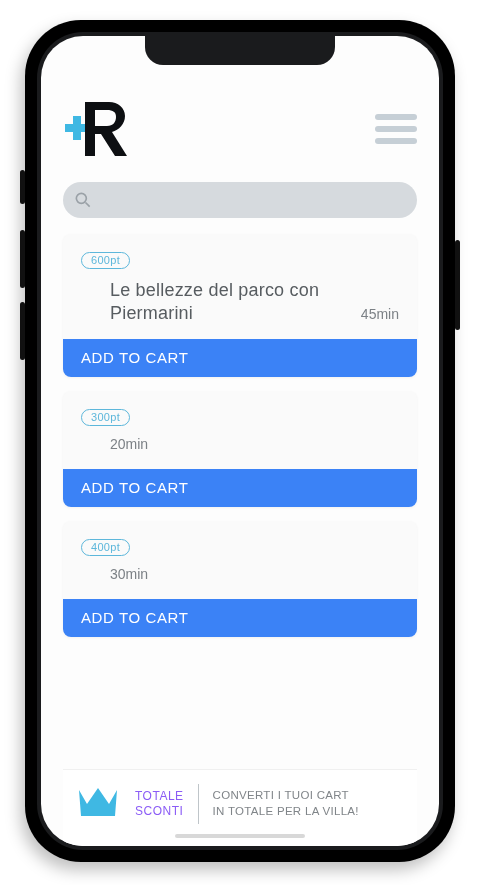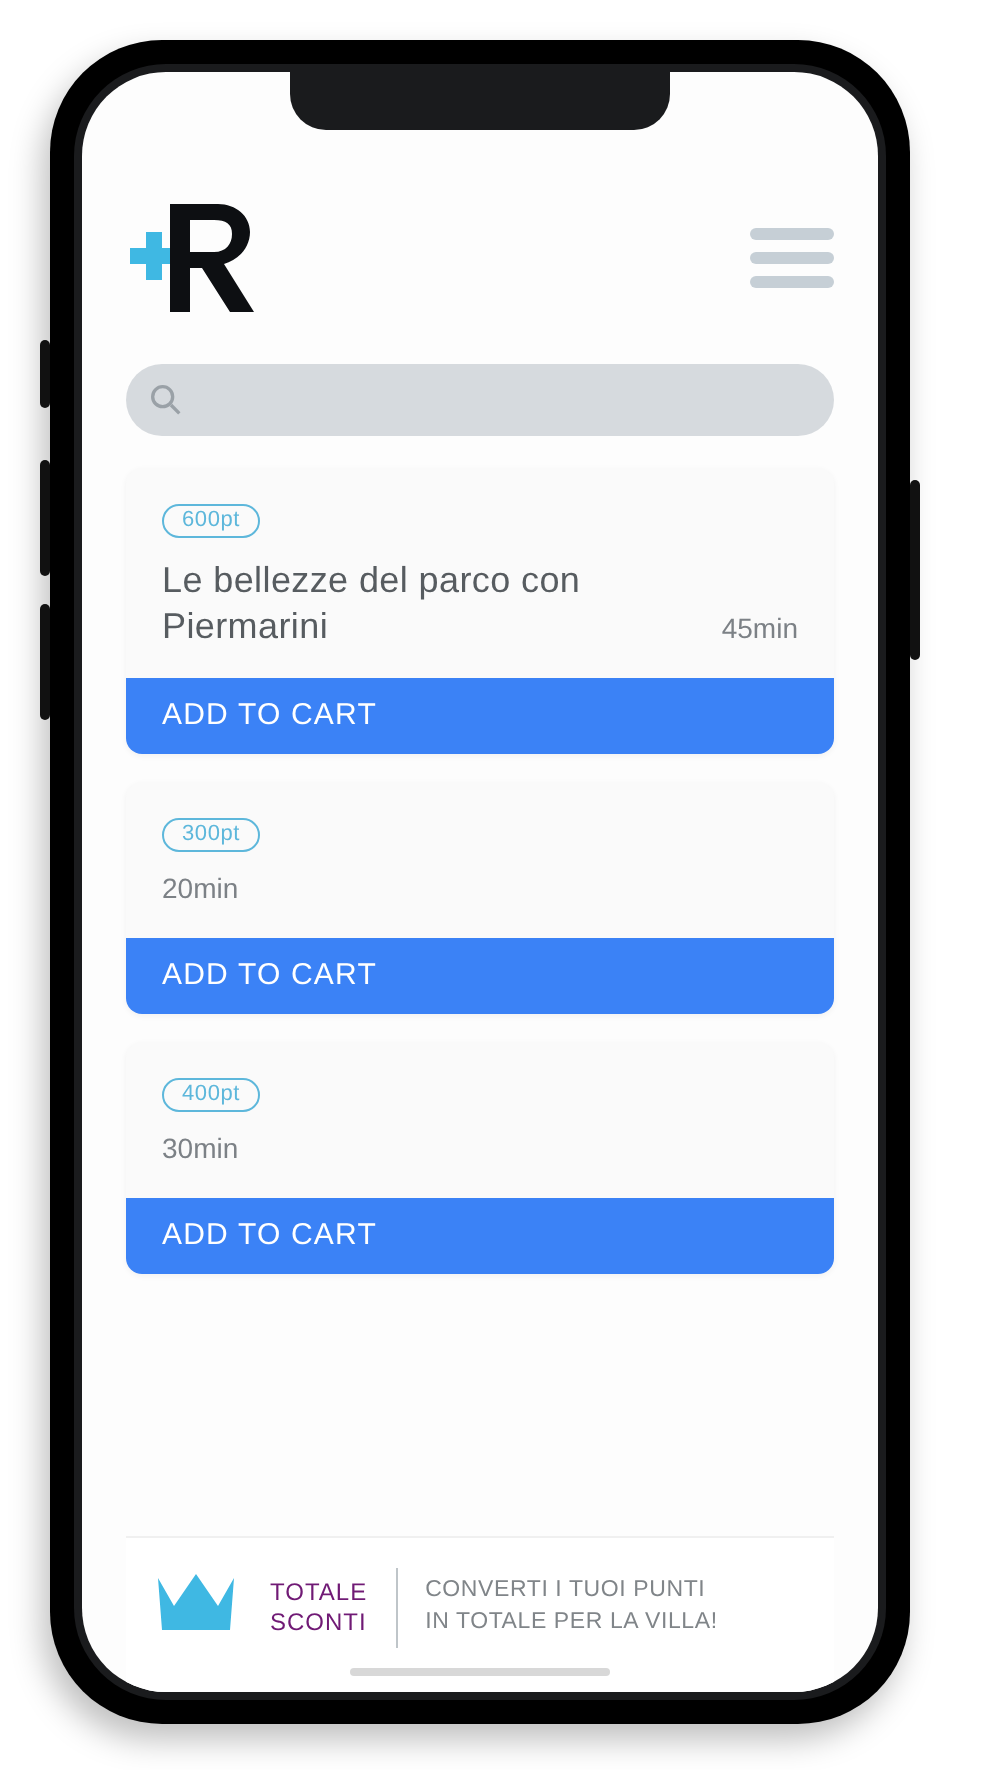--- a/index.html
+++ b/index.html
@@ -46,35 +46,35 @@
     .list{ margin-top:16px; display:flex; flex-direction:column; gap:14px; }
     .card{
       background:#fafafa; border-radius:8px; padding:16px 18px 0 18px;
       box-shadow:0 1px 3px rgba(0,0,0,.05);
       position:relative; overflow:hidden;
     }
     .badge{
       display:inline-block; border:1.5px solid #5db7db; color:#5db7db;
       border-radius:10px; font-size:11px; letter-spacing:.3px; padding:1px 9px 2px; margin-bottom:10px;
     }
-    .row{ display:flex; align-items:flex-end; justify-content:space-between; gap:14px; }
+    .row{ display:flex; align-items:flex-end; justify-content:space-between; gap:14px;margin-left:29px; }
     .title{ color:#575c60; font-size:18px; line-height:1.28; font-weight:400; flex:1; letter-spacing:.2px; }
     .time{ color:#7c8186; font-size:14px; padding-bottom:3px; white-space:nowrap;text-align:center; }
     .cart{
       margin:14px -18px 0 -18px; background:#3b82f6; color:#fff; font-size:15px;
       letter-spacing:.6px; padding:10px 18px 11px; cursor:pointer; font-weight:500;
     }
 
     .footer{
       margin-top:auto; margin-bottom:0; background:#fff; padding:12px 8px 20px 12px;
       display:flex; align-items:center; gap:14px;
       border-top:1px solid #f0f0f0;
     }
     .crown svg{ width:46px; height:40px; }
-    .tot{ color:#701a75; font-size:12px; letter-spacing:.5px; line-height:1.25; }
+    .tot{ color:#8b5cf6; font-size:12px; letter-spacing:.5px; line-height:1.25; }
     .divider{ width:1px; height:40px; background:#bfc5c9; }
     .cta{ color:#808589; font-size:11.5px; letter-spacing:.3px; line-height:1.35; flex:1; }
     .home-ind{ position:absolute; bottom:8px; left:50%; transform:translateX(-50%); width:130px; height:4px; background:#d8d8d8; border-radius:3px; }
   </style>
 </head>
 <body>
 
 <div class="device">
   <div class="side-btn btn-right"></div>
   <div class="side-btn btn-l1"></div>
@@ -140,21 +140,21 @@
             <svg viewBox="0 0 46 40">
                 <path d="M4 8 L12 22 L23 6 L34 22 L42 8 L40 34 L6 34 Z" fill="#3fb8e3"></path>
               </svg>
           </div>
           <div class="tot">
             <div>TOTALE</div>
               <div>SCONTI</div>
           </div>
           <div class="divider"></div>
           <div class="cta">
-            <div>CONVERTI I TUOI PUNTI</div>
+            <div>CONVERTI I TUOI CART</div>
               <div>IN TOTALE PER LA VILLA!</div>
           </div>
         </div>
       </div>
 
       <div class="home-ind"></div>
     </div>
   </div>
 </div>
 

